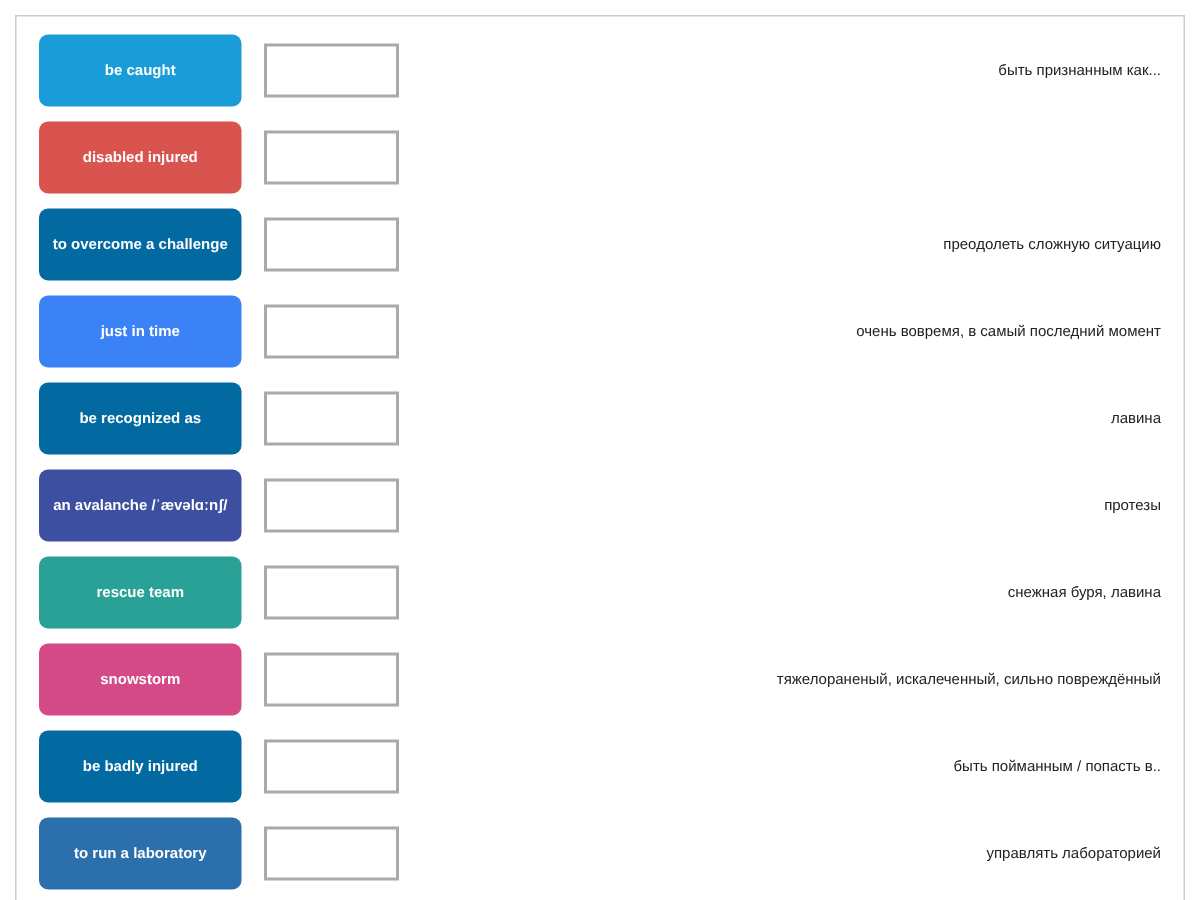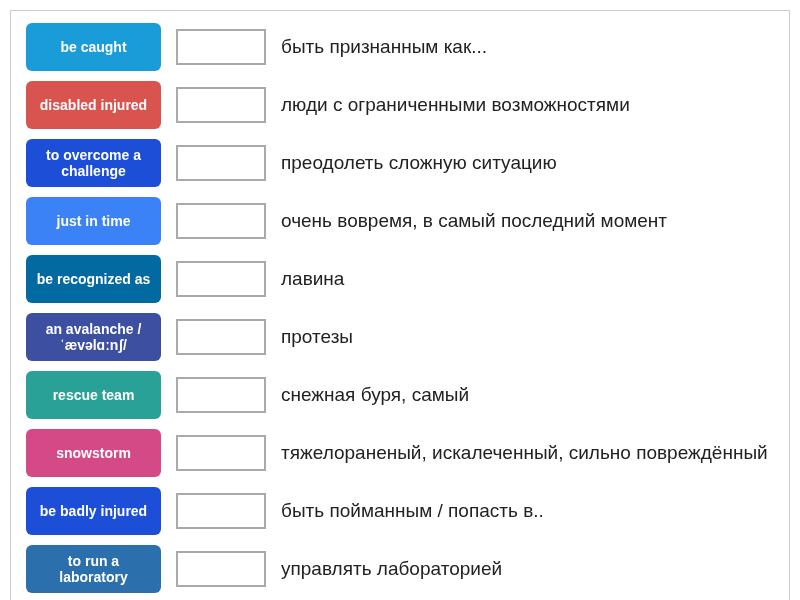--- a/index.html
+++ b/index.html
@@ -24,66 +24,66 @@
       align-items: center;
       margin-bottom: 6px;
       min-height: 52px;
     }
     .left-btn {
       width: 135px;
       min-height: 48px;
       border: none;
       border-radius: 6px;
       color: #fff;
-      font-size: 14px;
+      font-size: 10px;
       font-weight: bold;
       text-align: center;
       cursor: pointer;
       padding: 6px 8px;
       display: flex;
       align-items: center;
       justify-content: center;
       flex-shrink: 0;
     }
     .answer-box {
       width: 90px;
       height: 36px;
       border: 2px solid #aaa;
       background: #fff;
       margin: 0 15px;
       flex-shrink: 0;
     }
     .right-text {
-      font-size: 19px;
+      font-size: 10px;
       color: #222;
       flex: 1;
+      text-align: right;
     }
     .color-blue    { background-color: #1a9cd8; }
     .color-red     { background-color: #d9534f; }
-    .color-orange  { background-color: #1d4ed8; }
+    .color-orange  { background-color: #0369a1; }
     .color-green   { background-color: #3b82f6; }
     .color-purple  { background-color: #0369a1; }
     .color-indigo  { background-color: #3d4fa0; }
     .color-teal    { background-color: #2aa196; }
     .color-pink    { background-color: #d44a87; text-align: right; }
     .color-navy    { background-color: #2c6fad; }
   </style>
 </head>
 <body>
 
 <div class="container">
 <div class="row">
       <button class="left-btn color-blue">be caught</button>
       <input type="text" class="answer-box" style="">
       <span class="right-text">быть признанным как...</span>
     </div>
     <div class="row">
       <button class="left-btn color-red">disabled injured</button>
       <input type="text" class="answer-box" style="">
-      <span class="right-text">люди с ограниченными возможностями</span>
     </div>
     <div class="row">
       <button class="left-btn color-orange">to overcome a challenge</button>
       <input type="text" class="answer-box" style="">
       <span class="right-text">преодолеть сложную ситуацию</span>
     </div>
     <div class="row">
       <button class="left-btn color-green">just in time</button>
       <input type="text" class="answer-box" style="">
       <span class="right-text">очень вовремя, в самый последний момент</span>
@@ -94,21 +94,21 @@
       <span class="right-text">лавина</span>
     </div>
     <div class="row">
       <button class="left-btn color-indigo">an avalanche /ˈævəlɑːnʃ/</button>
       <input type="text" class="answer-box" style="">
       <span class="right-text">протезы</span>
     </div>
     <div class="row">
       <button class="left-btn color-teal">rescue team</button>
       <input type="text" class="answer-box" style="">
-      <span class="right-text">снежная буря, самый</span>
+      <span class="right-text">снежная буря, лавина</span>
     </div>
     <div class="row">
       <button class="left-btn color-pink">snowstorm</button>
       <input type="text" class="answer-box" style="">
       <span class="right-text">тяжелораненый, искалеченный, сильно повреждённый</span>
     </div>
     <div class="row">
       <button class="left-btn color-orange">be badly injured</button>
       <input type="text" class="answer-box" style="">
       <span class="right-text">быть пойманным / попасть в..</span>

